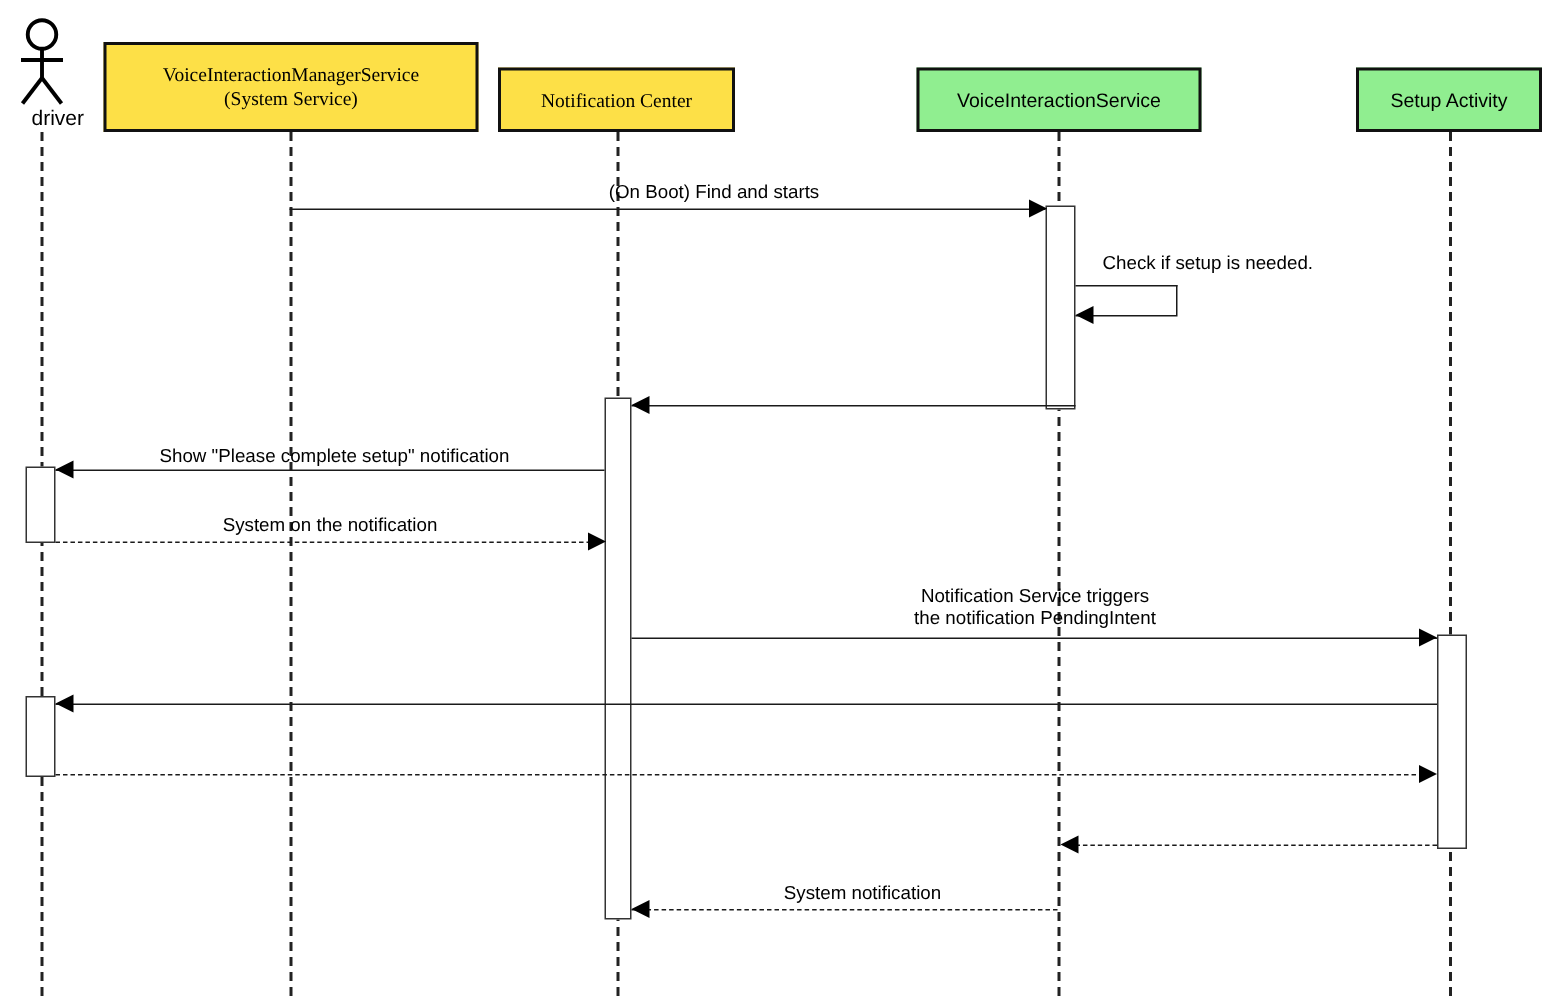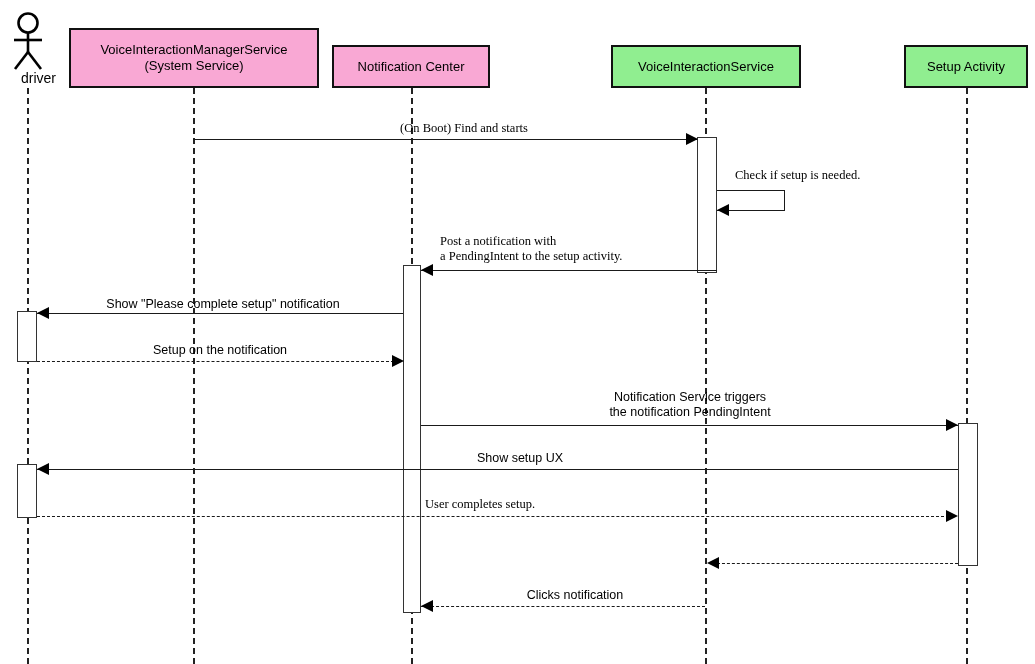--- a/index.html
+++ b/index.html
@@ -3,21 +3,21 @@
 <meta charset="utf-8">
 <style>
   html,body{margin:0;padding:0;background:#ffffff;}
   body{font-family:"Liberation Sans",sans-serif;}
   #canvas{position:relative;width:1035px;height:664px;background:#ffffff;overflow:hidden;}
 
   
   .pbox{position:absolute;box-sizing:border-box;border:2px solid #111111;
         display:flex;align-items:center;justify-content:center;text-align:center;
         font-size:13px;color:#000;line-height:16px;white-space:pre-line;}
-  .pbox.cyan{background:#f9a8d4;}
+  .pbox.cyan{background:#fde047;font-family:Liberation Serif, serif;}
   .pbox.green{background:#90ee90;}
 
   
   .actor{position:absolute;}
   .actor-label{position:absolute;font-size:14px;color:#000;text-align:right;}
 
   
   .lifeline{position:absolute;width:0;border-left:2px dashed #222222;}
 
   
@@ -32,21 +32,21 @@
   
   .ahead{position:absolute;width:0;height:0;}
   .ahead.right{border-top:6px solid transparent;border-bottom:6px solid transparent;
                border-left:12px solid #000000;}
   .ahead.left{border-top:6px solid transparent;border-bottom:6px solid transparent;
               border-right:12px solid #000000;}
 
   
   .mlabel{position:absolute;font-size:12.5px;color:#000;line-height:15px;white-space:pre-line;}
   .mlabel.center{text-align:center;}
-  .mlabel.left{text-align:left;font-family:Liberation Serif, serif;}
+  .mlabel.left{text-align:left;}
 </style>
 </head>
 <body>
 
 <div id="canvas">
 
   <svg class="actor" style="left:6px;top:12px;" width="44" height="58" viewBox="0 0 44 58">
     <circle cx="22" cy="11" r="9.5" fill="none" stroke="#000" stroke-width="2.6"></circle>
     <line x1="22" y1="21" x2="22" y2="40" stroke="#000" stroke-width="2.6"></line>
     <line x1="8" y1="28" x2="36" y2="28" stroke="#000" stroke-width="2.6"></line>
@@ -69,56 +69,52 @@
   <div class="lifeline" style="left:411px;top:88px; height:576px;"></div>
   <div class="lifeline" style="left:705px;top:88px; height:576px;"></div>
   <div class="lifeline" style="left:966px;top:88px; height:576px;"></div>
 
   <div class="activation" style="left:697px;top:137px;width:20px;height:136px;"></div>
   <div class="activation" style="left:403px;top:265px;width:18px;height:348px;"></div>
   <div class="activation" style="left:17px; top:311px;width:20px;height:51px;"></div>
   <div class="activation" style="left:958px;top:423px;width:20px;height:143px;"></div>
   <div class="activation" style="left:17px; top:464px;width:20px;height:54px;"></div>
 
-  <div class="mlabel center" style="left:232px;top:121px;width:464px;font-family:Liberation Serif, serif;">(On Boot) Find and starts</div>
+  <div class="mlabel center" style="left:244px;top:121px;width:464px;">(On Boot) Find and starts</div>
   <div class="msgline" style="left:193px;top:139px;width:504px;"></div>
   <div class="ahead right" style="left:686px;top:133px;"></div>
 
   <div class="mlabel left" style="left:735px;top:168px;width:260px;">Check if setup is needed.</div>
   <div class="msgline" style="left:717px;top:190px;width:68px;"></div>
   <div class="vline" style="left:784px;top:190px;height:20px;"></div>
   <div class="msgline" style="left:717px;top:210px;width:68px;"></div>
   <div class="ahead left" style="left:717px;top:204px;"></div>
 
-  <div class="mlabel left" style="left:440px;top:234px;width:300px;">Post a notification with
-a PendingIntent to the setup activity.</div>
   <div class="msgline" style="left:421px;top:270px;width:296px;"></div>
   <div class="ahead left" style="left:421px;top:264px;"></div>
 
   <div class="mlabel center" style="left:45px;top:297px;width:356px;">Show "Please complete setup" notification</div>
   <div class="msgline" style="left:37px;top:313px;width:366px;"></div>
   <div class="ahead left" style="left:37px;top:307px;"></div>
 
-  <div class="mlabel center" style="left:45px;top:343px;width:350px;">Setup on the notification</div>
+  <div class="mlabel center" style="left:45px;top:343px;width:350px;">System on the notification</div>
   <div class="msgline dashed" style="left:37px;top:361px;width:357px;"></div>
   <div class="ahead right" style="left:392px;top:355px;"></div>
 
   <div class="mlabel center" style="left:430px;top:390px;width:520px;">Notification Service triggers
 the notification PendingIntent</div>
   <div class="msgline" style="left:421px;top:425px;width:537px;"></div>
   <div class="ahead right" style="left:946px;top:419px;"></div>
 
-  <div class="mlabel center" style="left:370px;top:451px;width:300px;">Show setup UX</div>
   <div class="msgline" style="left:37px;top:469px;width:921px;"></div>
   <div class="ahead left" style="left:37px;top:463px;"></div>
 
-  <div class="mlabel left" style="left:425px;top:497px;width:300px;">User completes setup.</div>
   <div class="msgline dashed" style="left:37px;top:516px;width:912px;"></div>
   <div class="ahead right" style="left:946px;top:510px;"></div>
 
   <div class="msgline dashed" style="left:717px;top:563px;width:241px;"></div>
   <div class="ahead left" style="left:707px;top:557px;"></div>
 
-  <div class="mlabel center" style="left:440px;top:588px;width:270px;">Clicks notification</div>
+  <div class="mlabel center" style="left:440px;top:588px;width:270px;">System notification</div>
   <div class="msgline dashed" style="left:421px;top:606px;width:284px;"></div>
   <div class="ahead left" style="left:421px;top:600px;"></div>
 
 </div>
 
 </body></html>

